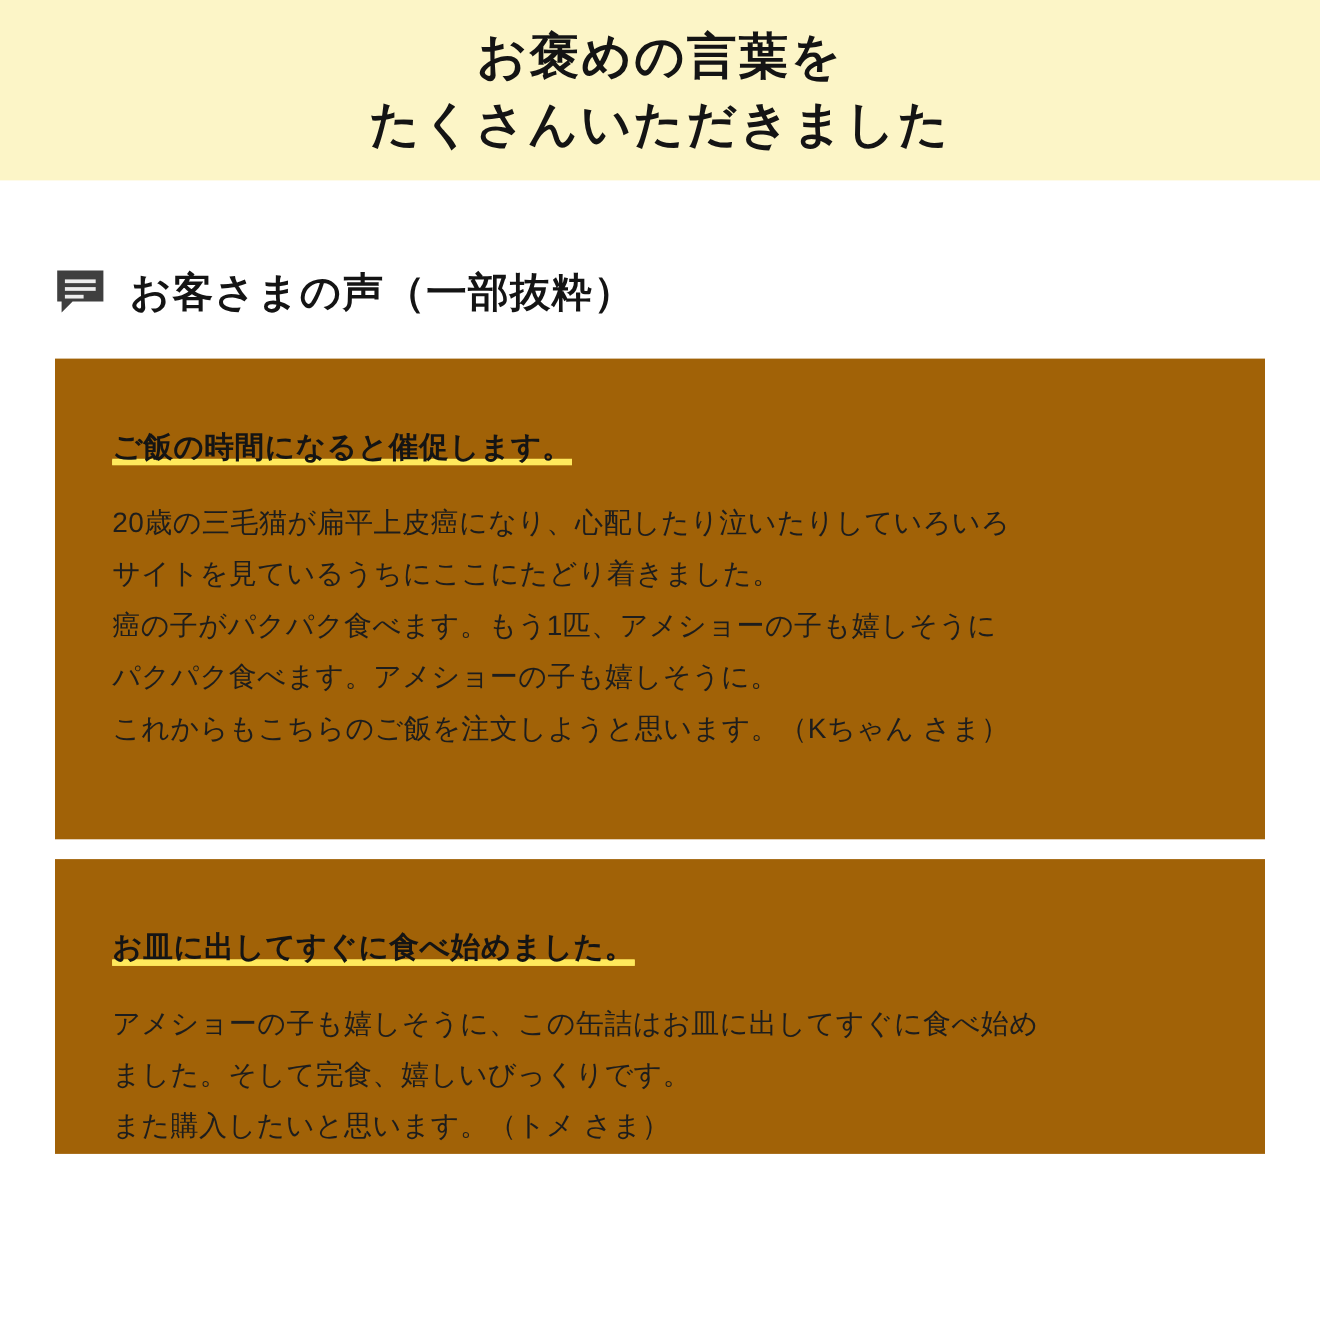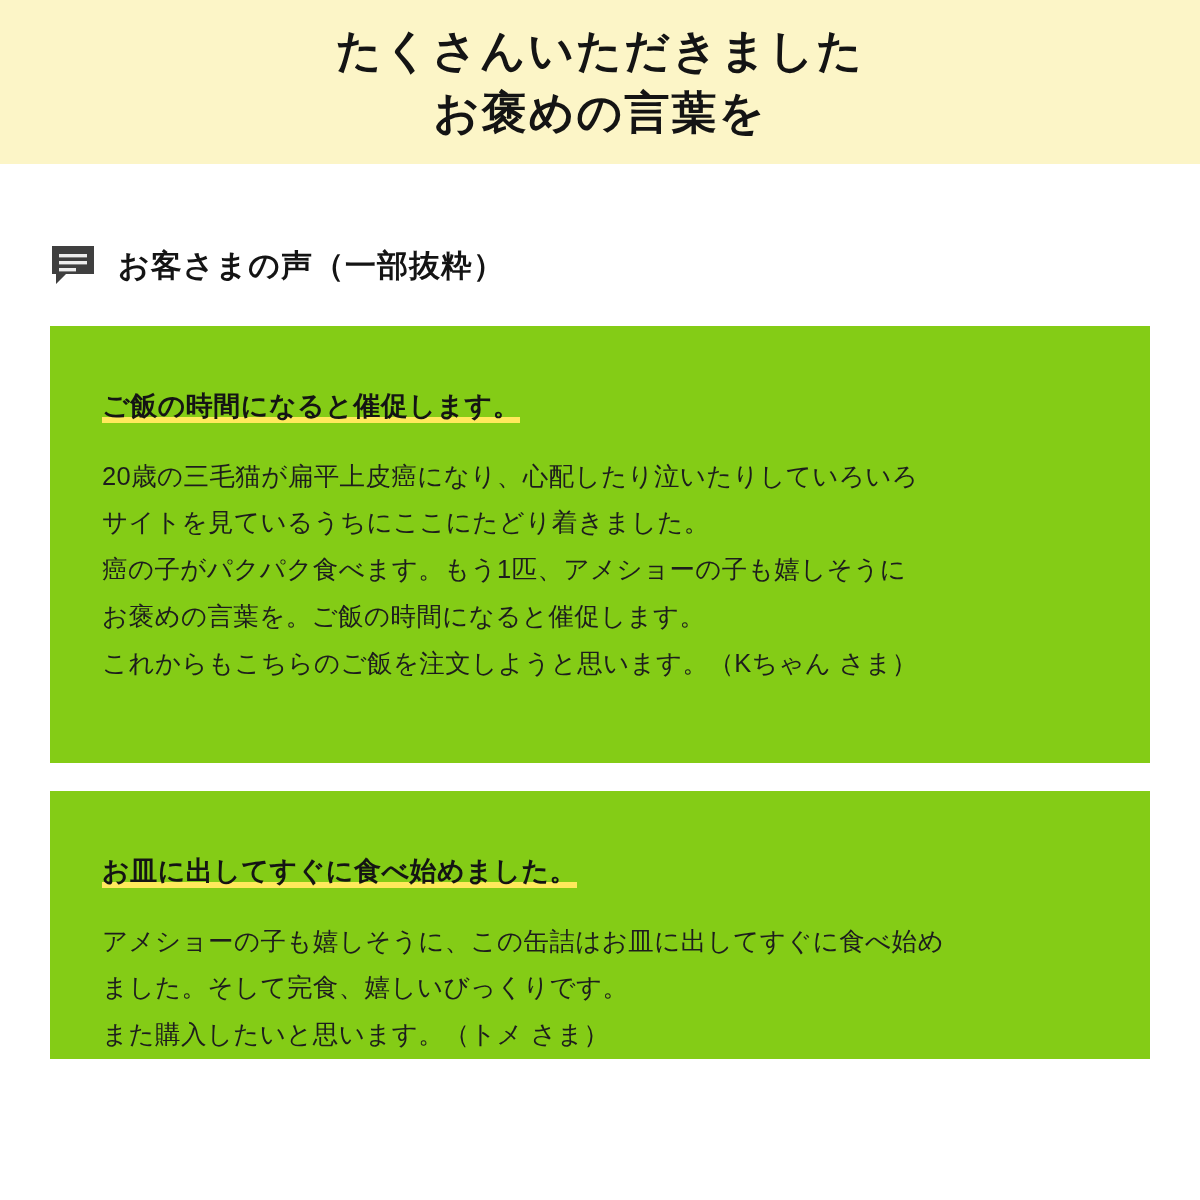--- a/index.html
+++ b/index.html
@@ -50,32 +50,32 @@
   }
   .speech-icon {
     width: 46px;
     height: 46px;
     flex: 0 0 46px;
     margin-right: 22px;
     position: relative;
     display: block;
   }
   .section-title {
-    font-size: 31px;
+    font-size: 37px;
     font-weight: bold;
     letter-spacing: 1px;
     color: #141414;
     line-height: 1;
   }
 
   .voice-card {
-    background: #84cc16;
+    background: #a16207;
     box-sizing: border-box;
     padding: 60px 52px 19px 52px;
-    margin-bottom: 28px;
+    margin-bottom: 18px;
   }
   .voice-card.first { height: 437px; }
   .voice-card.second { height: 268px; }
 
   .voice-title {
     display: inline;
     font-size: 27px;
     font-weight: bold;
     letter-spacing: 0.5px;
     color: #141414;
@@ -91,22 +91,22 @@
     line-height: 1.84;
     letter-spacing: 0.4px;
     color: #1d1d1d;
     white-space: pre-line;
   }
 </style>
 </head>
 <body>
 
 <div class="hero">
+  <div class="hero-line">お褒めの言葉を</div>
   <div class="hero-line">たくさんいただきました</div>
-  <div class="hero-line">お褒めの言葉を</div>
 </div>
 
 <div class="content">
 
   <div class="section-head">
     <span class="speech-icon">
       <svg width="46" height="46" viewBox="0 0 46 46" aria-hidden="true">
         <path d="M2 4 h42 v28 h-28 l-10 10 v-10 h-4 z" fill="#3f3f3f"></path>
         <rect x="9" y="12" width="28" height="3.4" fill="#ededed"></rect>
         <rect x="9" y="19" width="28" height="3.4" fill="#ededed"></rect>
@@ -116,21 +116,21 @@
     <span class="section-title">お客さまの声（一部抜粋）</span>
   </div>
 
   <div class="voice-card first">
     <div class="voice-title-wrap">
       <span class="voice-title">ご飯の時間になると催促します。</span>
     </div>
     <div class="voice-body">20歳の三毛猫が扁平上皮癌になり、心配したり泣いたりしていろいろ
 サイトを見ているうちにここにたどり着きました。
 癌の子がパクパク食べます。もう1匹、アメショーの子も嬉しそうに
-お褒めの言葉を。ご飯の時間になると催促します。
+パクパク食べます。アメショーの子も嬉しそうに。
 これからもこちらのご飯を注文しようと思います。（Kちゃん さま）</div>
   </div>
 
   <div class="voice-card second">
     <div class="voice-title-wrap">
       <span class="voice-title">お皿に出してすぐに食べ始めました。</span>
     </div>
     <div class="voice-body">アメショーの子も嬉しそうに、この缶詰はお皿に出してすぐに食べ始め
 ました。そして完食、嬉しいびっくりです。
 また購入したいと思います。（トメ さま）</div>

